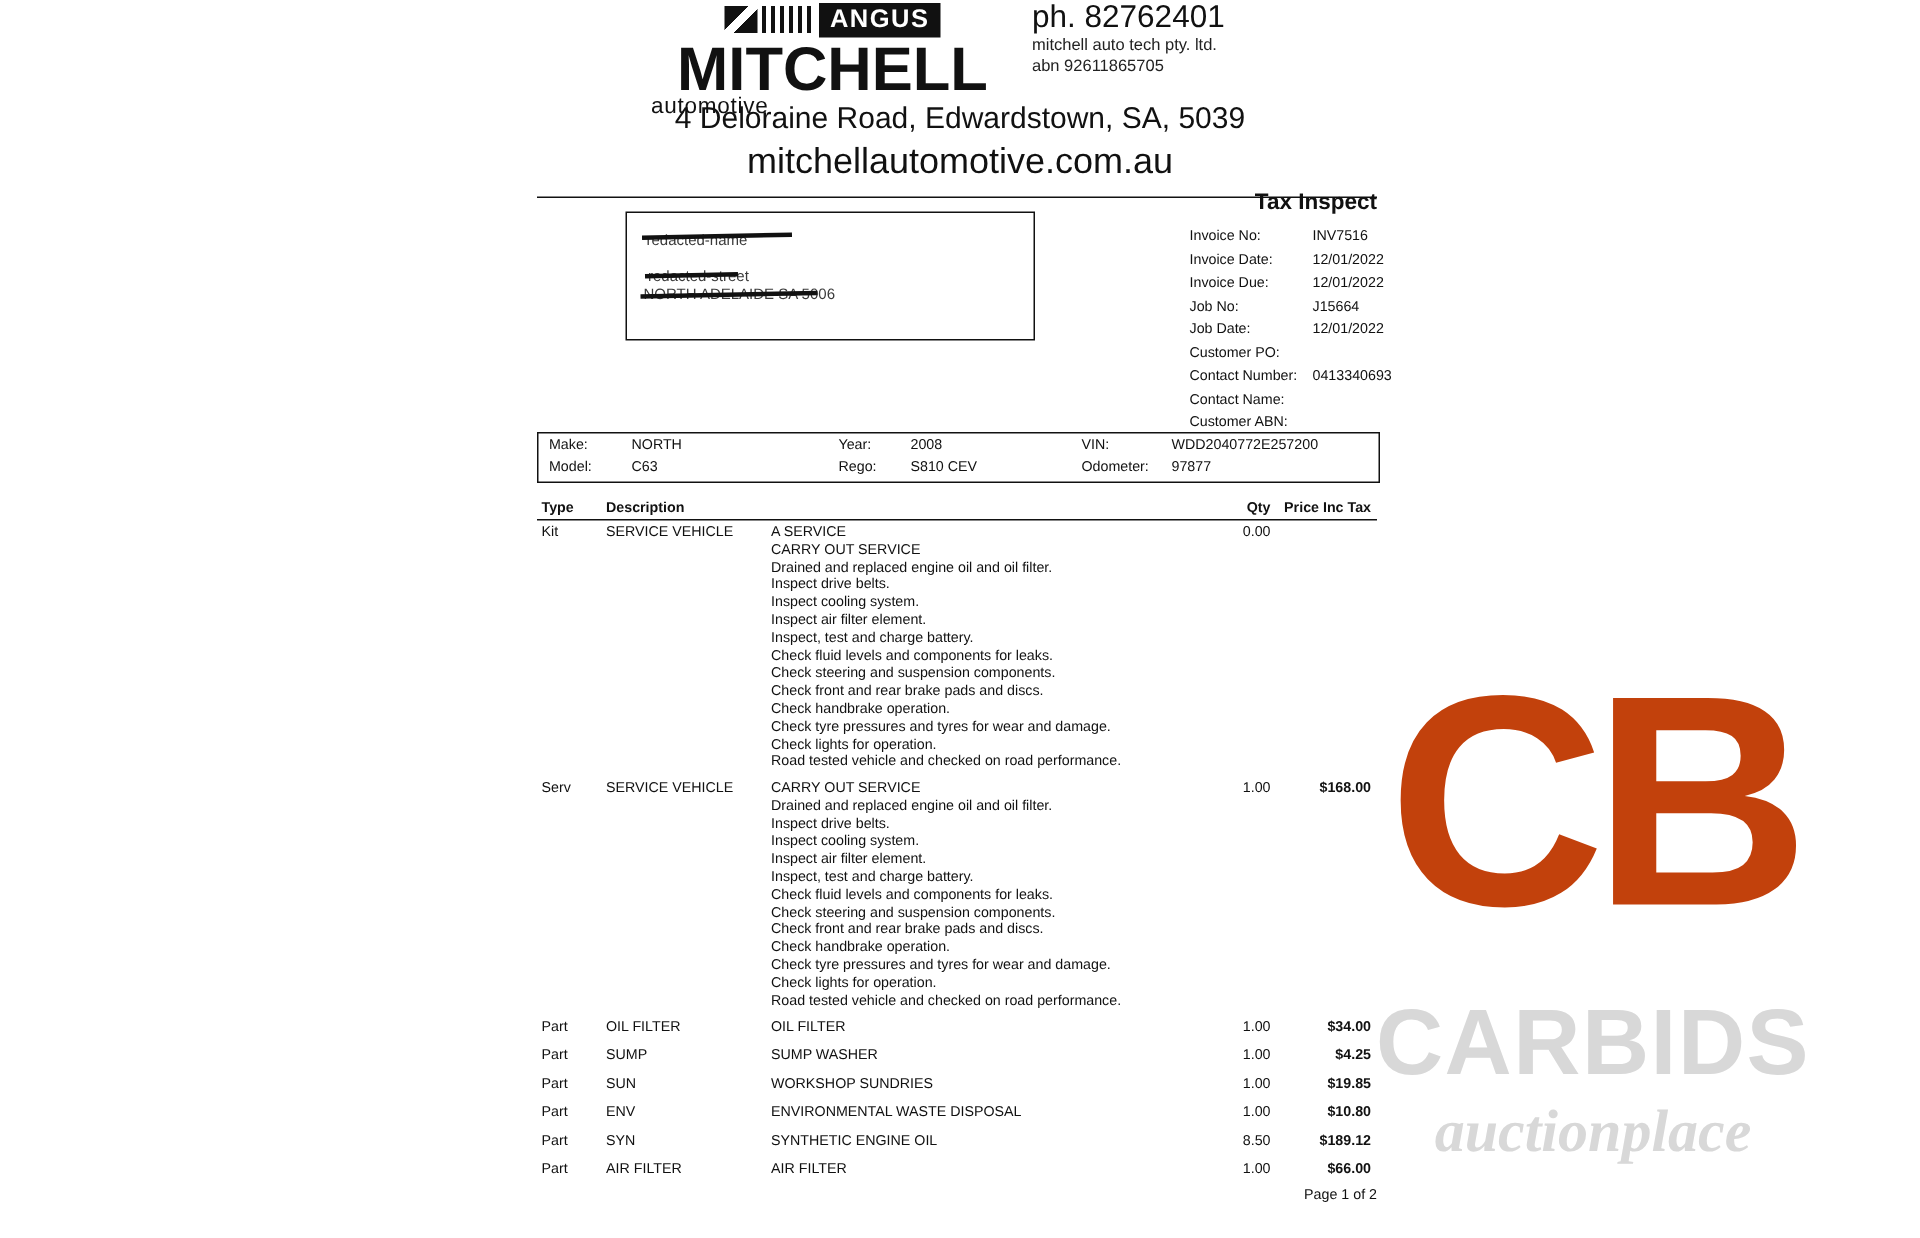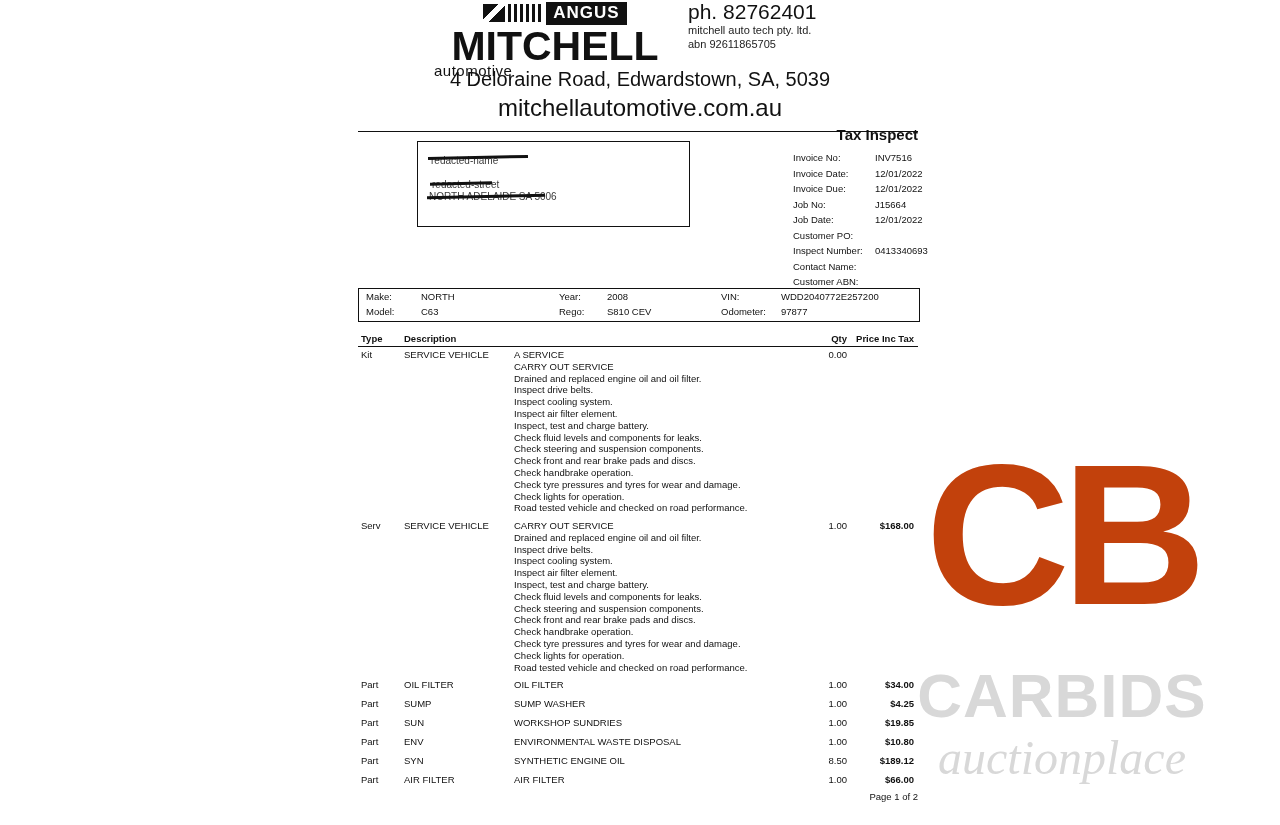--- a/index.html
+++ b/index.html
@@ -52,23 +52,24 @@
     letter-spacing: 1px;
     font-family: "Liberation Sans", sans-serif;
   }
   .wm-auction {
     position: absolute;
     top: 325px;
     left: 0;
     width: 420px;
     text-align: center;
     color: #d8d8d8;
-    font-size: 48px;
+    font-size: 40px;
     font-family: "Liberation Serif", serif;
     font-style: italic;
+    font-weight: bold;
   }
 
   
   .header {
     position: absolute;
     left: 0; top: 0;
     width: 1280px;
     height: 130px;
   }
   .logo-block {
@@ -336,21 +337,21 @@
   </div>
   <div class="meta-row">
     <div class="meta-label">Job Date:</div>
     <div class="meta-value">12/01/2022</div>
   </div>
   <div class="meta-row">
     <div class="meta-label">Customer PO:</div>
     <div class="meta-value"></div>
   </div>
   <div class="meta-row">
-    <div class="meta-label">Inspect Number:</div>
+    <div class="meta-label">Contact Number:</div>
     <div class="meta-value">0413340693</div>
   </div>
   <div class="meta-row">
     <div class="meta-label">Contact Name:</div>
     <div class="meta-value"></div>
   </div>
   <div class="meta-row">
     <div class="meta-label">Customer ABN:</div>
     <div class="meta-value"></div>
   </div>

